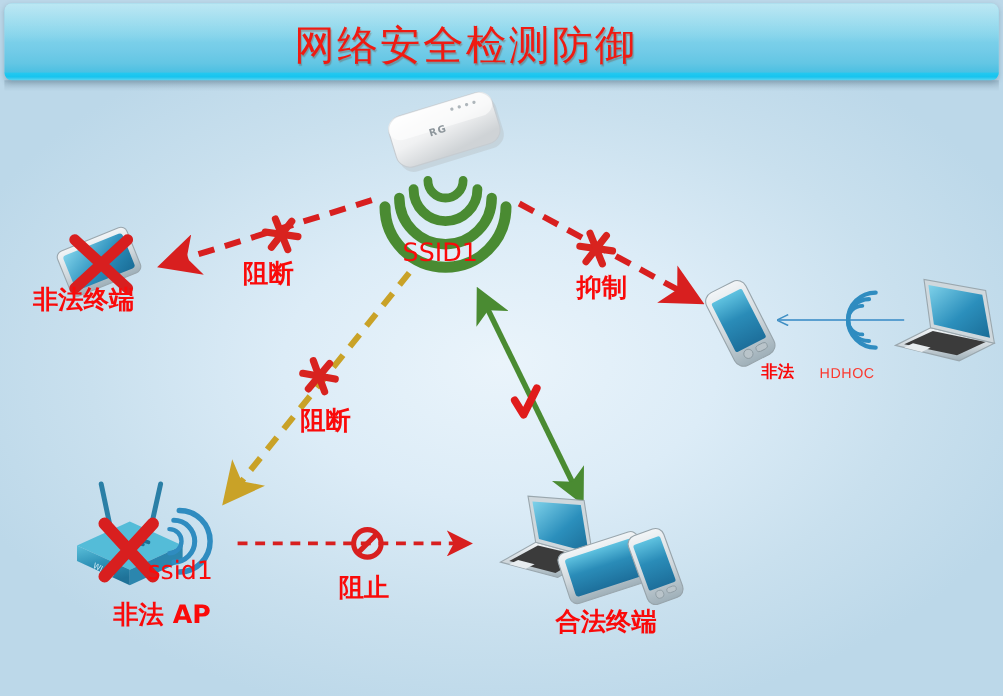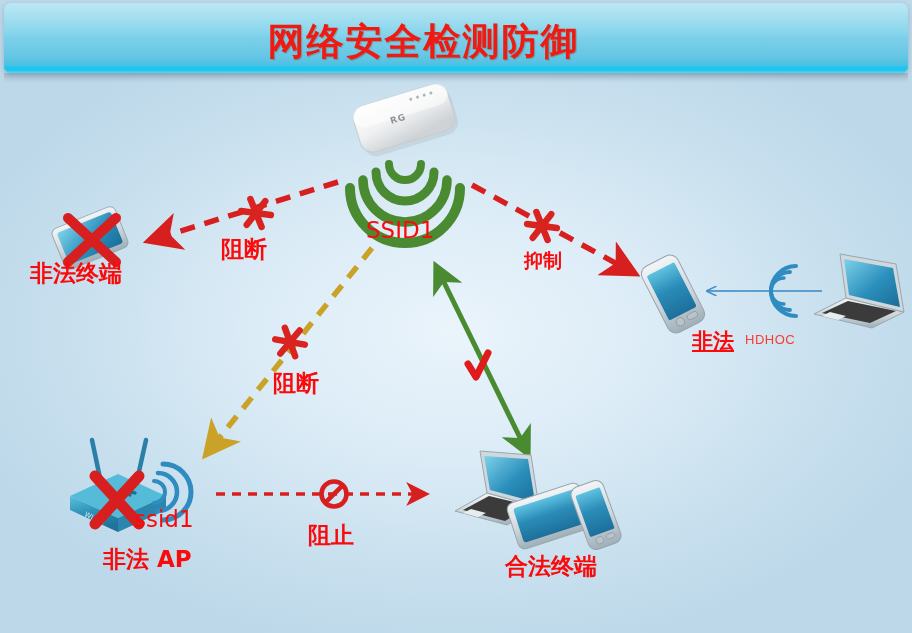--- a/index.html
+++ b/index.html
@@ -23,21 +23,21 @@
   #header:after{
     content:"";position:absolute;left:0;bottom:0;width:100%;height:7px;
     background:linear-gradient(180deg,#25c9f0 0%,#16c4ef 55%,#5fd4ee 100%);
   }
   #header-sheen{
     position:absolute;left:0;top:0;width:100%;height:36px;
     background:linear-gradient(180deg,rgba(255,255,255,.40),rgba(255,255,255,0));
   }
   #title{
     position:absolute;left:0;top:14px;width:839px;text-align:center;
-    font-size:37px;font-weight:bold;color:#ef1b12;letter-spacing:2px;
+    font-size:37px;font-weight:normal;color:#ef1b12;letter-spacing:2px;
     text-shadow:1px 1px 1px rgba(120,60,40,.35);
     font-family:"DejaVu Sans","Liberation Sans",sans-serif;
   }
   #header-shadow{
     position:absolute;left:4px;top:73px;width:904px;height:10px;
     background:linear-gradient(180deg,rgba(90,120,140,.30),rgba(120,150,170,0));
   }
 
   
   .lbl{position:absolute;color:#fa0a0a;white-space:nowrap;line-height:1;}
@@ -261,29 +261,29 @@
       </g>
     </g>
   </svg>
 
   <div class="lbl lbl-cn" style="left:366px;top:219px;font-size:23px;">SSID1</div>
 
   <div class="lbl lbl-cn" style="left:30px;top:262px;font-size:23px;font-weight:bold;">非法终端</div>
 
   <div class="lbl lbl-cn" style="left:221px;top:238px;font-size:23px;font-weight:bold;">阻断</div>
 
-  <div class="lbl lbl-cn" style="left:524px;top:251px;font-size:19px;font-weight:bold;">抑制</div>
+  <div class="lbl lbl-cn" style="left:524px;top:251px;font-size:23px;font-weight:bold;">抑制</div>
 
   <div class="lbl lbl-cn" style="left:273px;top:372px;font-size:23px;font-weight:bold;">阻断</div>
 
   <div class="lbl lbl-cn" style="left:308px;top:524px;font-size:23px;font-weight:bold;">阻止</div>
 
   <div class="lbl lbl-cn" style="left:134px;top:508px;font-size:23px;">ssid1</div>
 
   <div class="lbl lbl-cn" style="left:103px;top:548px;font-size:23px;font-weight:bold;">非法 AP</div>
 
   <div class="lbl lbl-cn" style="left:477px;top:555px;font-size:23px;font-weight:bold;margin-left:28px;">合法终端</div>
 
-  <div class="lbl lbl-cn" style="left:692px;top:331px;font-size:21px;font-weight:bold;text-decoration:underline;">非法</div>
+  <div class="lbl lbl-cn" style="left:692px;top:331px;font-size:15px;font-weight:bold;">非法</div>
 
   <div class="lbl" style="left:745px;top:333px;font-size:13px;color:#fb3a30;letter-spacing:.5px;">HDHOC</div>
 
 </div>
 
 </body></html>

